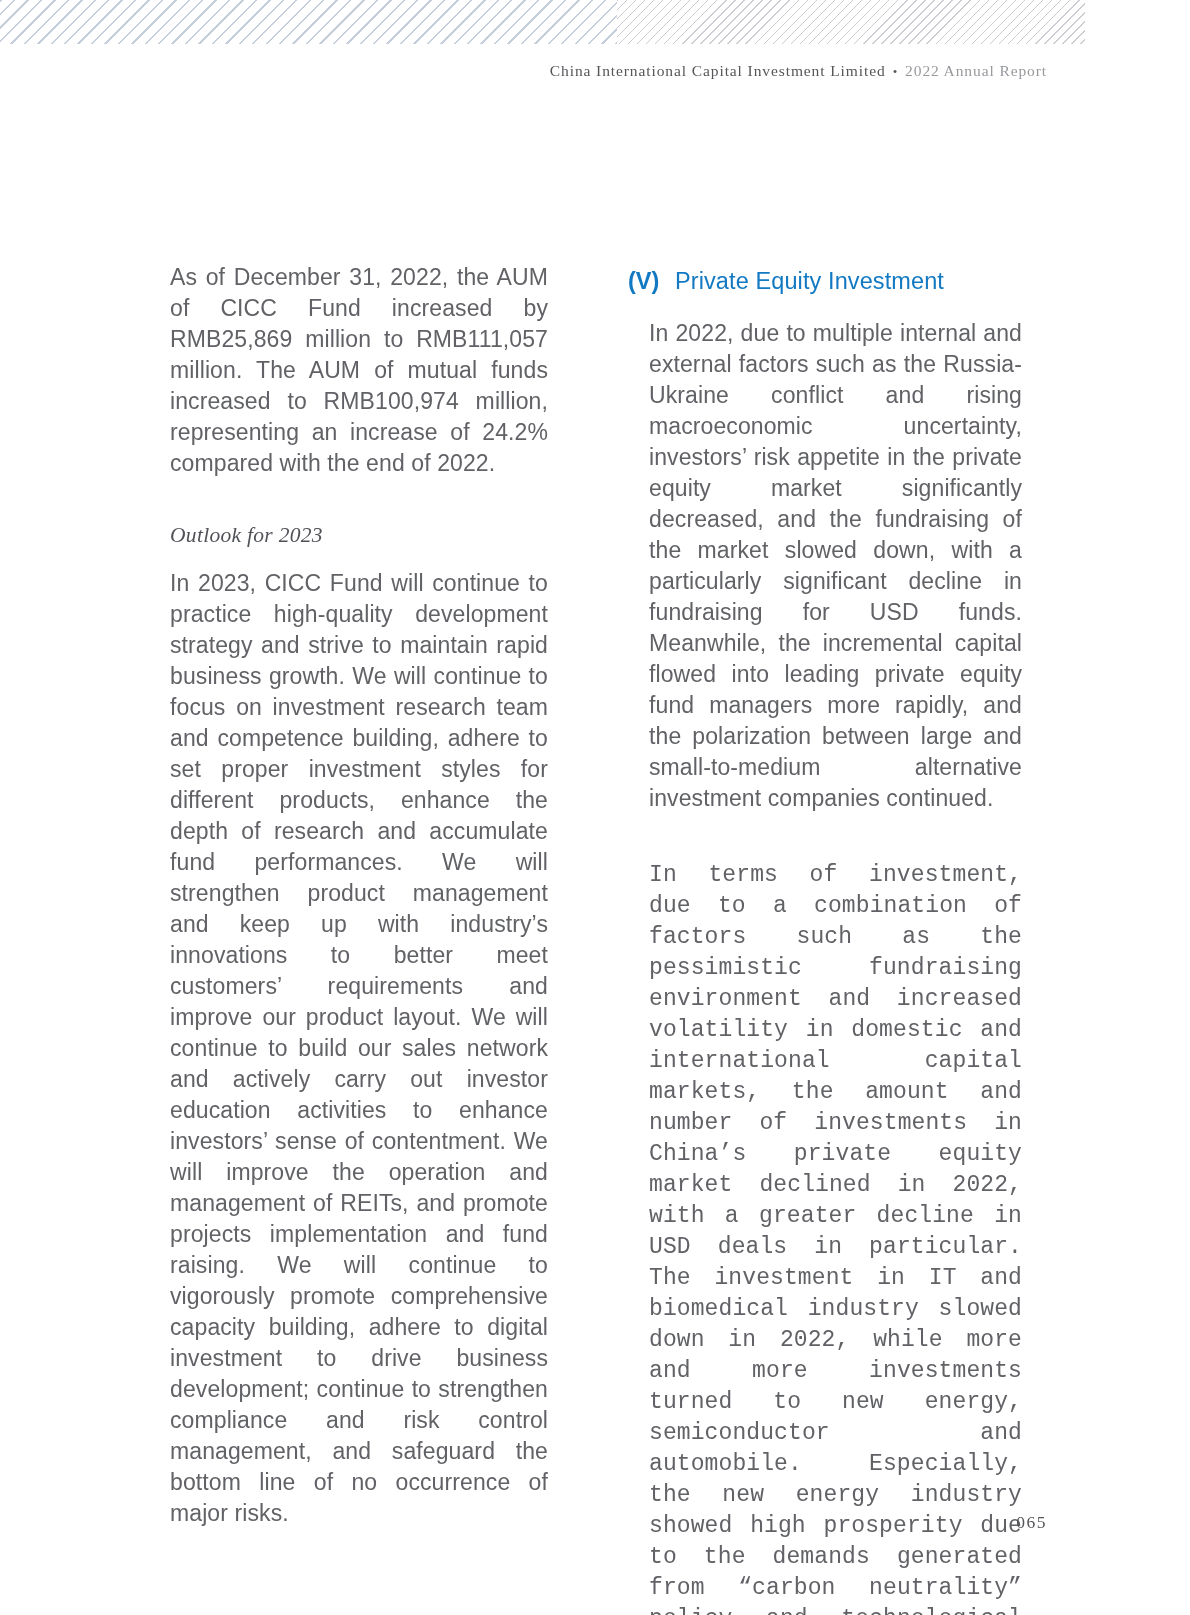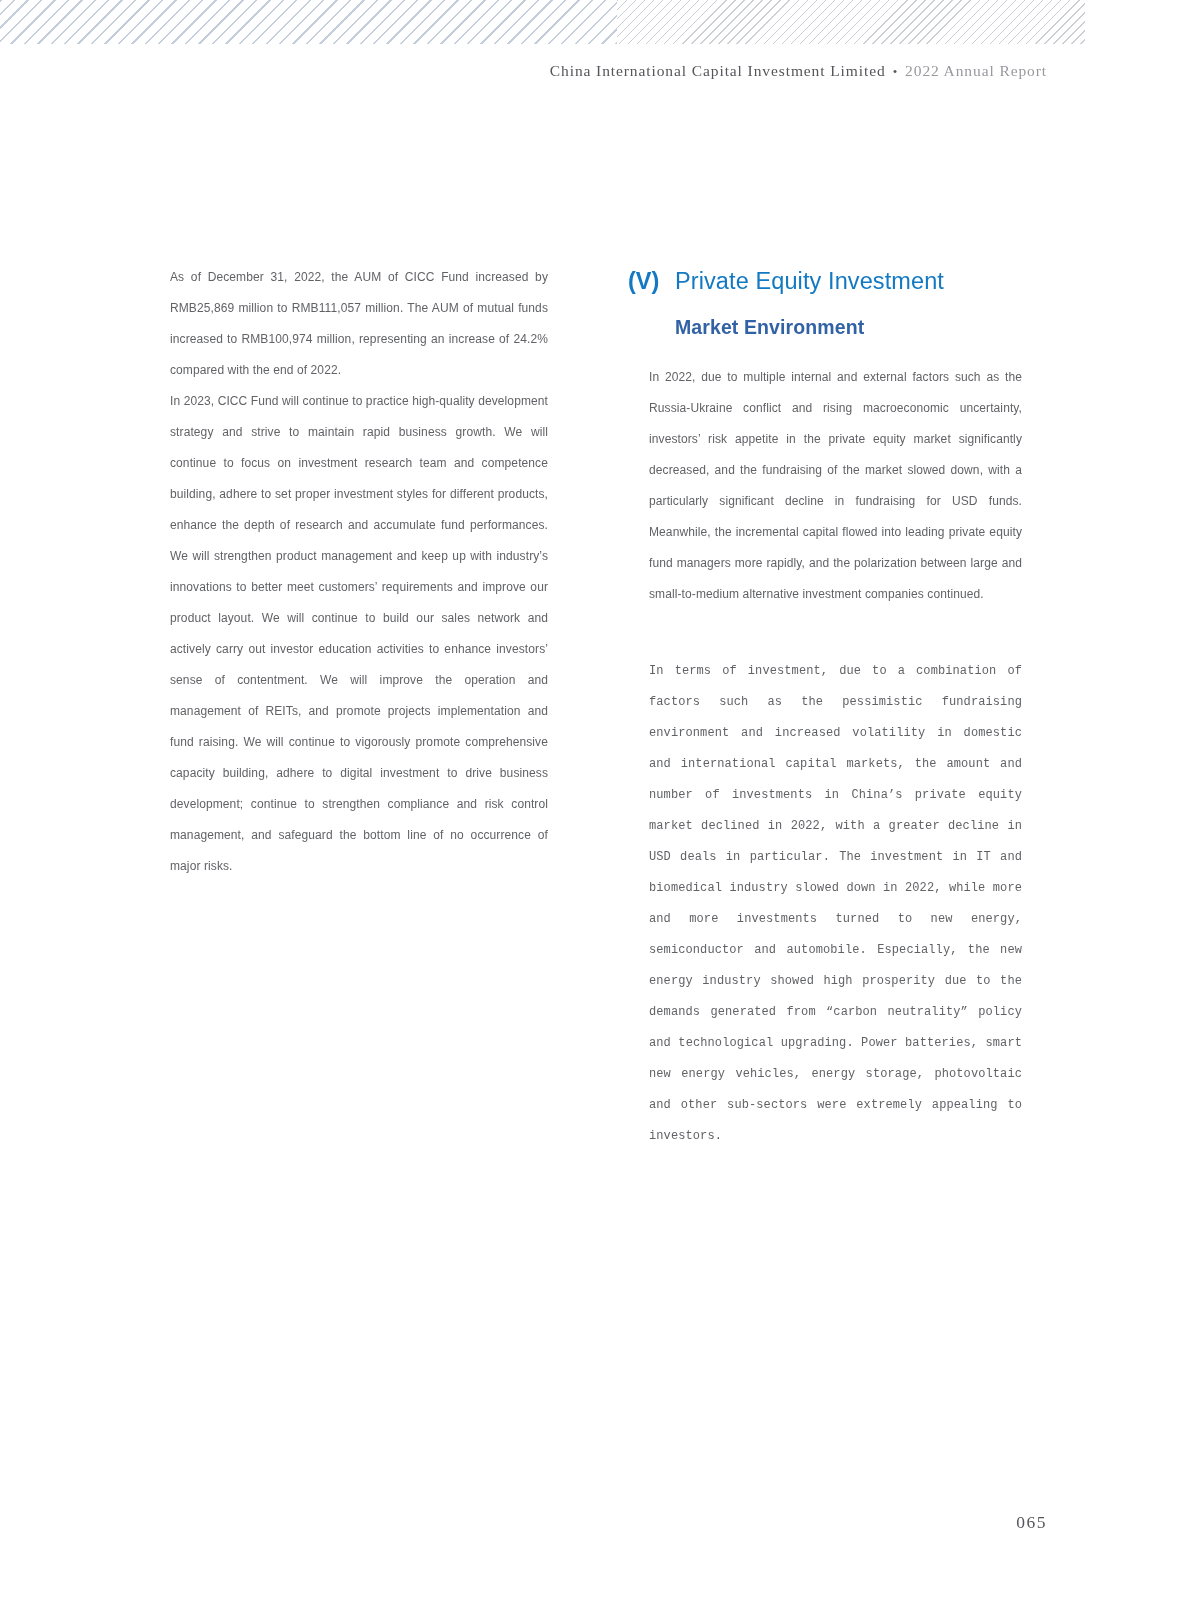--- a/index.html
+++ b/index.html
@@ -46,21 +46,21 @@
     font-size: 15.5px;
     letter-spacing: 0.9px;
     white-space: nowrap;
   }
   .running-head .company { color: #55565a; }
   .running-head .sep { color: #55565a; margin: 0 7px; font-size: 13px; }
   .running-head .report { color: #97999d; text-align: center; }
 
   
   .body-par {
-    font-size: 12px;
+    font-size: 23px;
     line-height: 31px;
     text-align: justify;
     color: #616266;
     letter-spacing: 0.1px;
   }
 
   
   .col-left {
     position: absolute;
     left: 170px;
@@ -134,28 +134,28 @@
     <div class="hatch-left"></div>
     <div class="hatch-right"></div>
   </div>
 
   <div class="running-head">
     <span class="company">China International Capital Investment Limited</span><span class="sep">•</span><span class="report">2022 Annual Report</span>
   </div>
 
   <div class="col-left">
     <p class="body-par">As of December 31, 2022, the AUM of CICC Fund increased by RMB25,869 million to RMB111,057 million. The AUM of mutual funds increased to RMB100,974 million, representing an increase of 24.2% compared with the end of 2022.</p>
+    <h3 class="outlook-heading">Outlook for 2023</h3>
     <p class="body-par">In 2023, CICC Fund will continue to practice high-quality development strategy and strive to maintain rapid business growth. We will continue to focus on investment research team and competence building, adhere to set proper investment styles for different products, enhance the depth of research and accumulate fund performances. We will strengthen product management and keep up with industry’s innovations to better meet customers’ requirements and improve our product layout. We will continue to build our sales network and actively carry out investor education activities to enhance investors’ sense of contentment. We will improve the operation and management of REITs, and promote projects implementation and fund raising. We will continue to vigorously promote comprehensive capacity building, adhere to digital investment to drive business development; continue to strengthen compliance and risk control management, and safeguard the bottom line of no occurrence of major risks.</p>
   </div>
 
   <div class="col-right">
     <div class="section-head">
       <span class="sec-num">(V)</span>
       <span class="sec-title">Private Equity Investment</span>
     </div>
-    <div class="sub-head">Market Environment</div>
     <p class="body-par p1">In 2022, due to multiple internal and external factors such as the Russia-Ukraine conflict and rising macroeconomic uncertainty, investors’ risk appetite in the private equity market significantly decreased, and the fundraising of the market slowed down, with a particularly significant decline in fundraising for USD funds. Meanwhile, the incremental capital flowed into leading private equity fund managers more rapidly, and the polarization between large and small-to-medium alternative investment companies continued.</p>
     <p class="body-par p2">In terms of investment, due to a combination of factors such as the pessimistic fundraising environment and increased volatility in domestic and international capital markets, the amount and number of investments in China’s private equity market declined in 2022, with a greater decline in USD deals in particular. The investment in IT and biomedical industry slowed down in 2022, while more and more investments turned to new energy, semiconductor and automobile. Especially, the new energy industry showed high prosperity due to the demands generated from “carbon neutrality” policy and technological upgrading. Power batteries, smart new energy vehicles, energy storage, photovoltaic and other sub-sectors were extremely appealing to investors.</p>
   </div>
 
   <div class="page-number">065</div>
 
 </div>
 
 </body></html>

